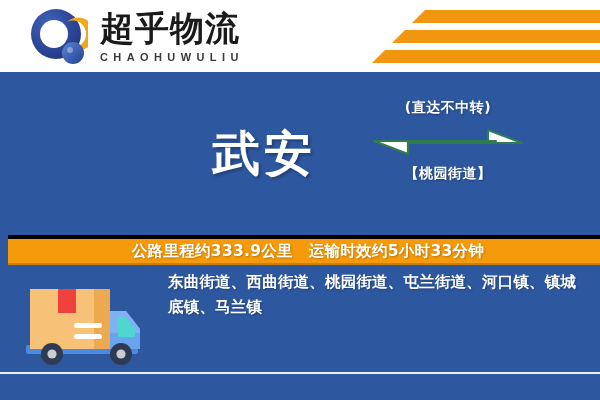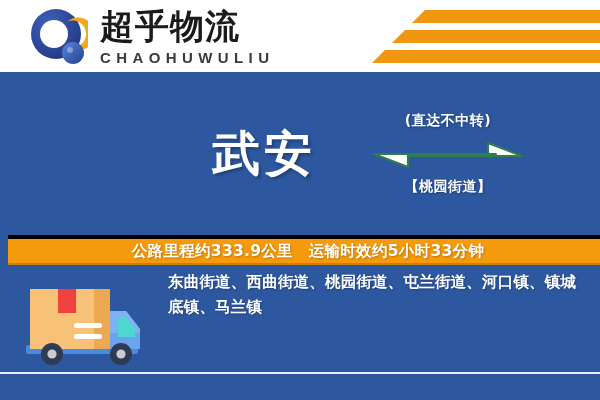--- a/index.html
+++ b/index.html
@@ -53,21 +53,21 @@
     font-family: "DejaVu Sans", "Liberation Sans", sans-serif;
     font-size: 34px;
     font-weight: 700;
     color: #1a1a1a;
     letter-spacing: 1px;
     white-space: nowrap;
   }
   .logo-en {
     margin-top: 7px;
     font-family: "Liberation Sans", sans-serif;
-    font-size: 15px;
+    font-size: 11px;
     font-weight: 700;
     color: #3a3a3a;
     letter-spacing: 5.4px;
     white-space: nowrap;
   }
 
   .stripes {
     position: absolute;
     right: 0;
     top: 8px;
@@ -111,21 +111,20 @@
   .city.origin { text-align: center; }
   .city.dest   { text-align: center; }
 
   .route-mid {
     width: 168px;
     position: relative;
     height: 110px;
     display: flex;
     flex-direction: column;
     align-items: center;
-    justify-content: center;
   }
   .mid-note {
     font-family: "DejaVu Sans", "Liberation Sans", sans-serif;
     font-size: 14px;
     font-weight: 700;
     color: #ffffff;
     white-space: nowrap;
     letter-spacing: 0.5px;
     text-shadow: 1px 1px 2px rgba(0,0,0,0.3);
   }

